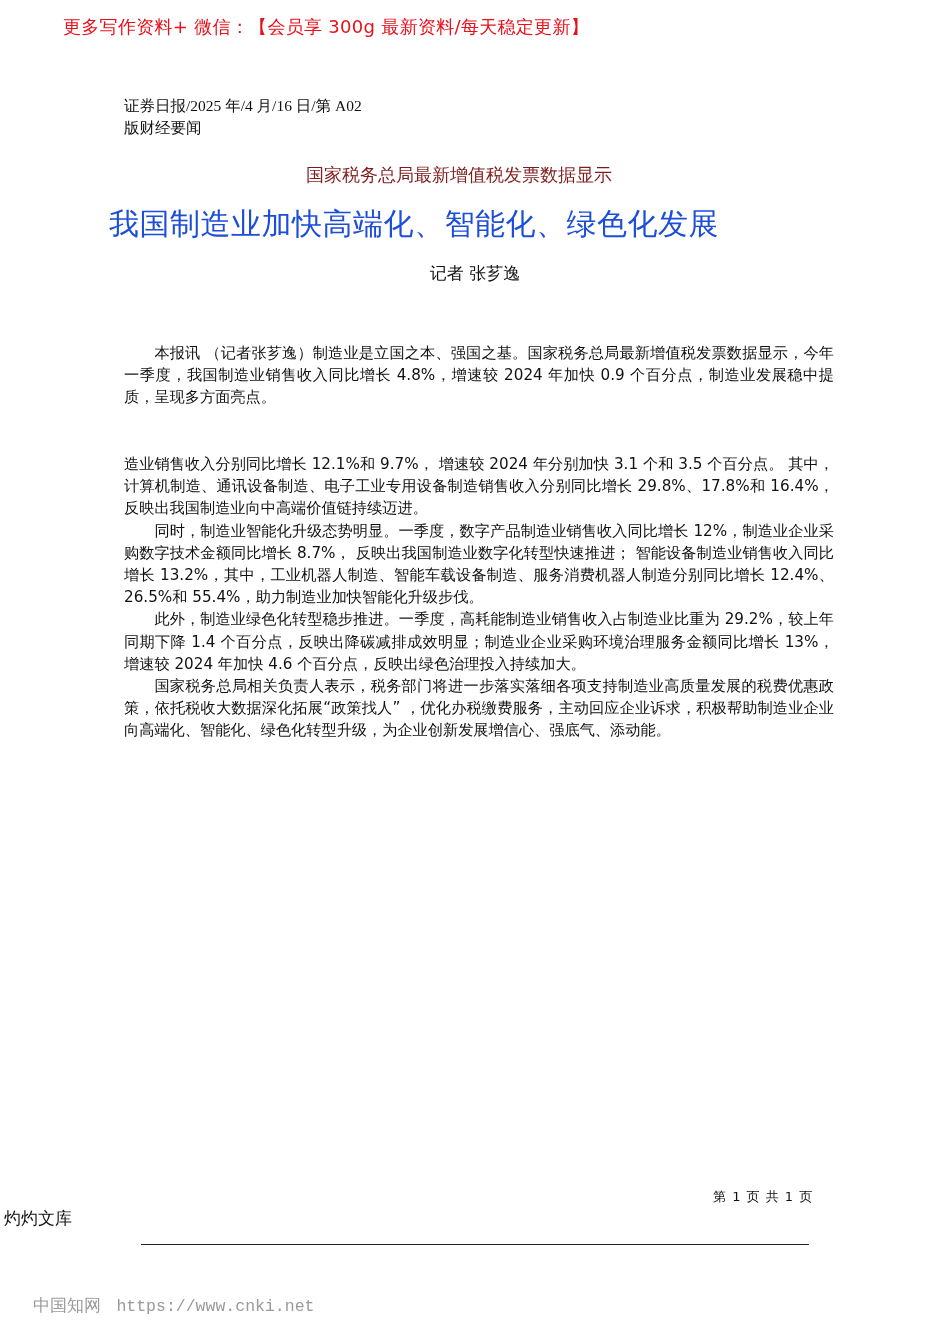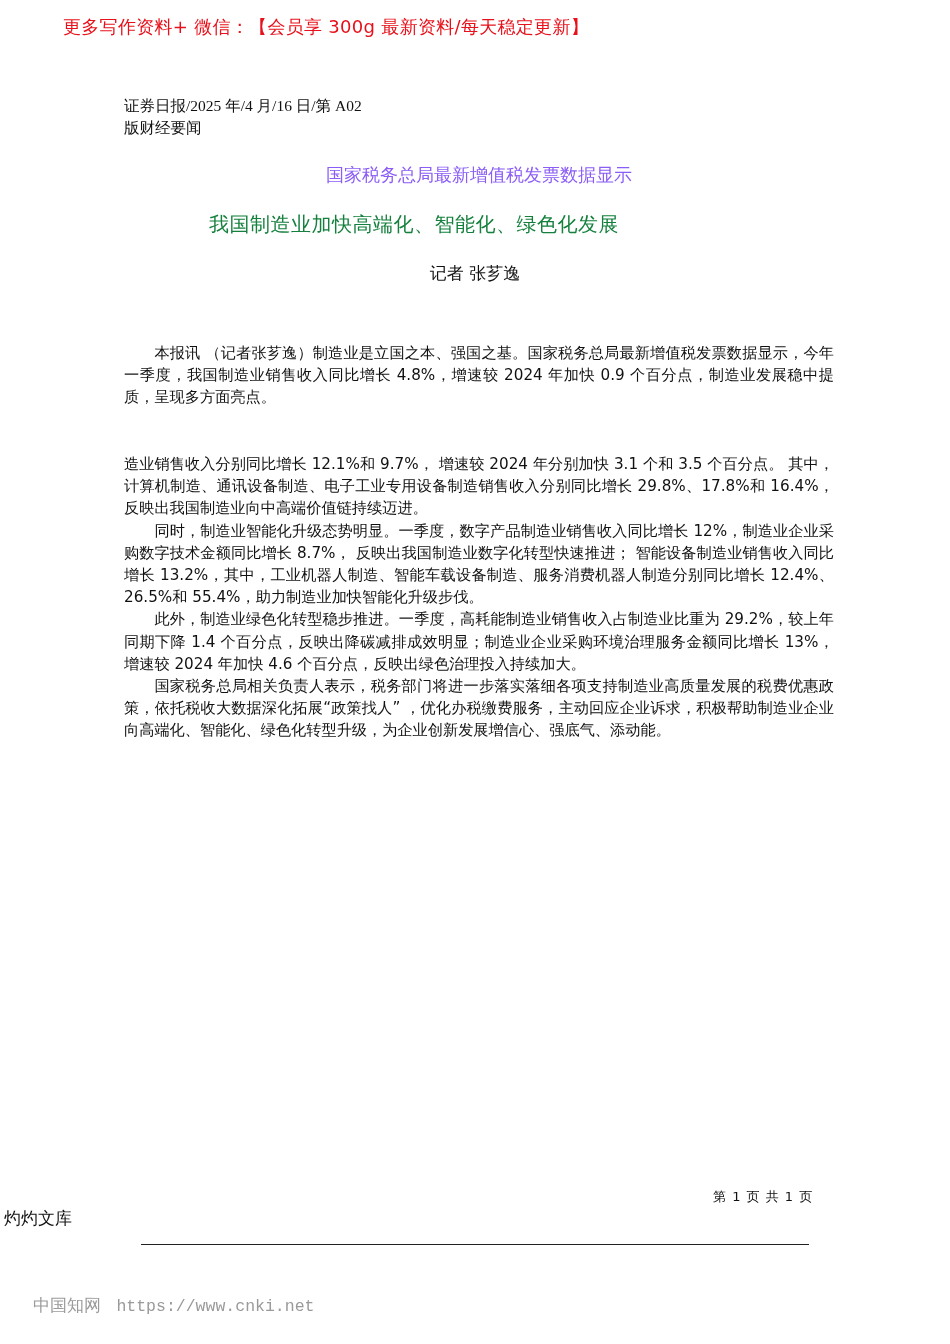--- a/index.html
+++ b/index.html
@@ -36,32 +36,31 @@
       color: #111;
     }
     .subtitle {
       position: absolute;
       left: 0;
       top: 162px;
       width: 918px;
       text-align: center;
       font-size: 18px;
       line-height: 26px;
-      color: #8b5cf6;
-      margin-left: 20px;
+      color: #7f1d1d;
     }
     .title {
       position: absolute;
       left: 0;
       top: 206px;
       width: 828px;
       text-align: center;
-      font-size: 20px;
+      font-size: 30px;
       line-height: 36px;
-      color: #15803d;
+      color: #1d4ed8;
       letter-spacing: 0.5px;
     }
     .byline {
       position: absolute;
       left: 0;
       top: 261px;
       width: 950px;
       text-align: center;
       font-size: 17px;
       line-height: 24px;

